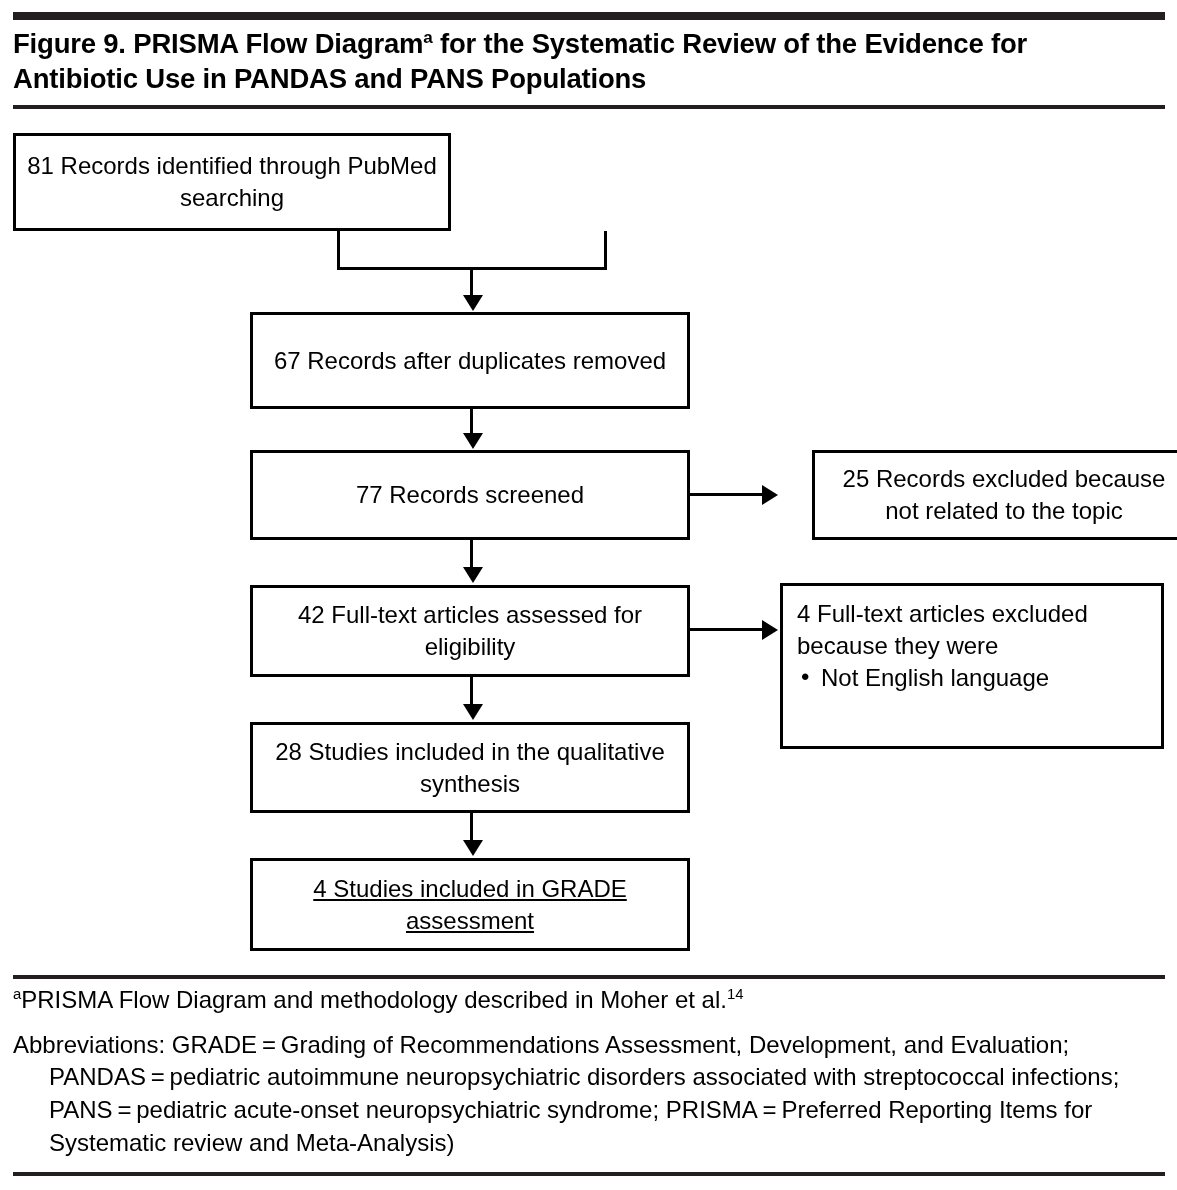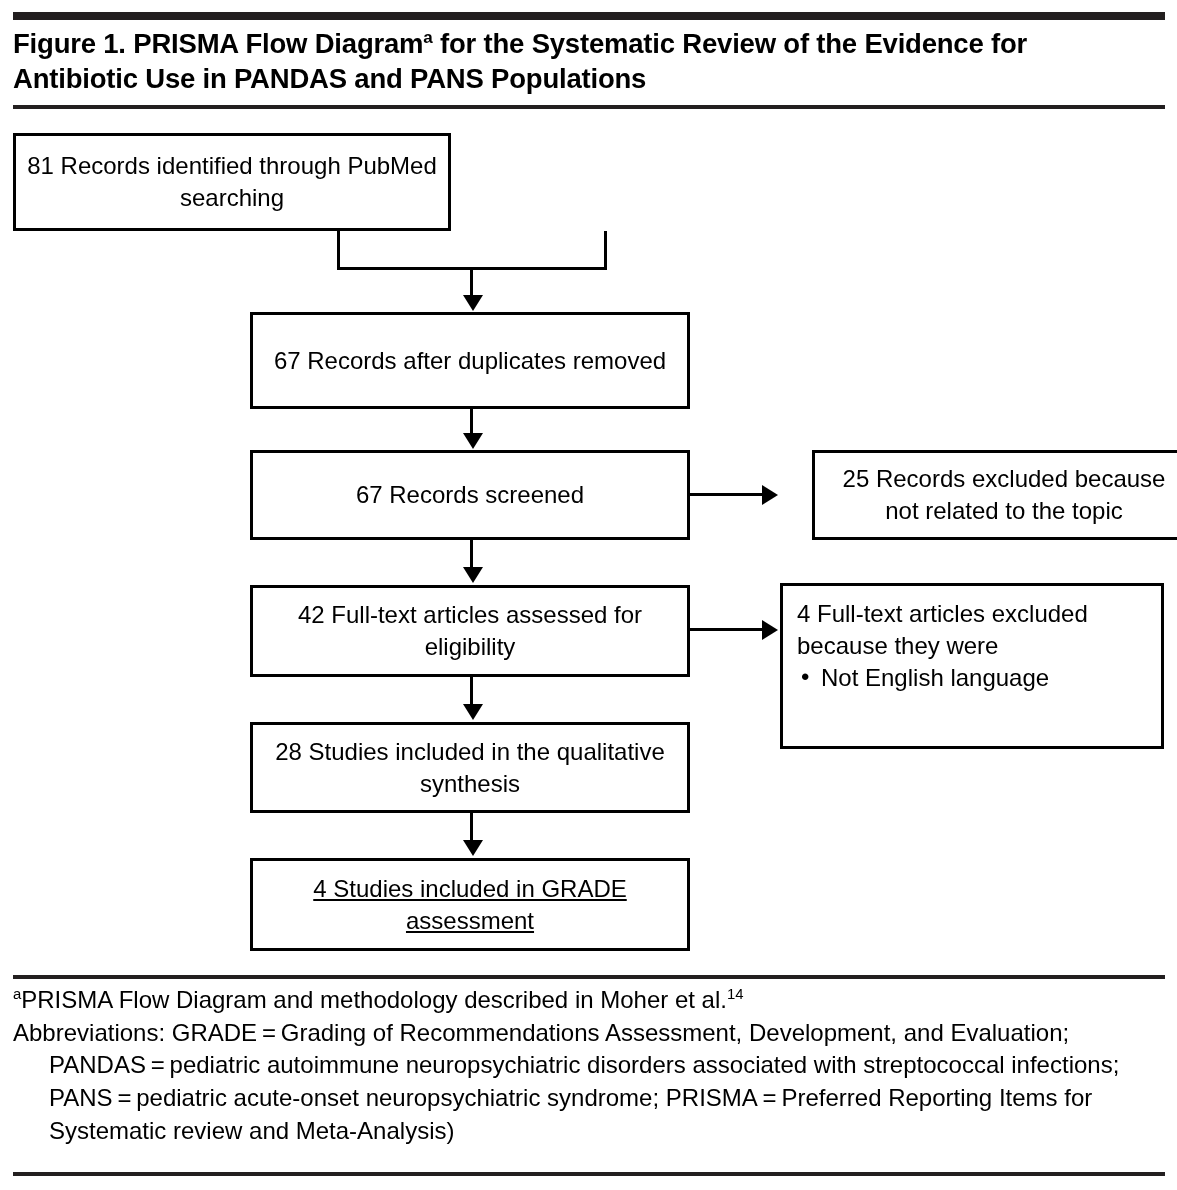--- a/index.html
+++ b/index.html
@@ -152,21 +152,21 @@
   
   .footnotes {
     position: absolute;
     left: 13px;
     top: 984px;
     width: 1152px;
     font-size: 24px;
     line-height: 1.36;
   }
   .footnote-a {
-    margin: 0 0 0 0;
+    margin: 0 0 12px 0;
   }
   .footnote-a sup, .footnote-a .sup-ref {
     font-size: 0.62em;
     vertical-align: super;
     line-height: 0;
   }
   .footnote-abbrev {
     margin: 0;
     padding-left: 36px;
     text-indent: -36px;
@@ -175,33 +175,33 @@
 </head>
 <body>
 
 <div id="figure">
 
   <div class="rule rule-top"></div>
   <div class="rule rule-title"></div>
   <div class="rule rule-foot"></div>
   <div class="rule rule-bottom"></div>
 
-  <div class="fig-title"><span>Figure 1. PRISMA Flow Diagram</span><sup>a</sup><span> for the Systematic Review of the Evidence for Antibiotic Use in PANDAS and PANS Populations</span></div>
+  <div class="fig-title"><span>Figure 9. PRISMA Flow Diagram</span><sup>a</sup><span> for the Systematic Review of the Evidence for Antibiotic Use in PANDAS and PANS Populations</span></div>
 
   <div class="node" id="node-pubmed">
     <span class="node-text">81 Records identified through PubMed searching</span>
   </div>
 
 
   <div class="node" id="node-dupes">
     <span class="node-text">67 Records after duplicates removed</span>
   </div>
 
   <div class="node" id="node-screened">
-    <span class="node-text">67 Records screened</span>
+    <span class="node-text">77 Records screened</span>
   </div>
 
   <div class="node" id="node-excluded1">
     <span class="node-text">25 Records excluded because not related to the topic</span>
   </div>
 
   <div class="node" id="node-fulltext">
     <span class="node-text">42 Full-text articles assessed for eligibility</span>
   </div>
 

